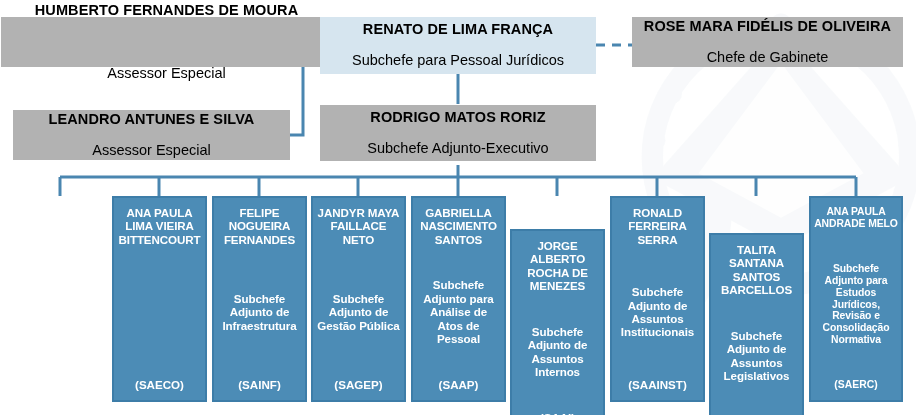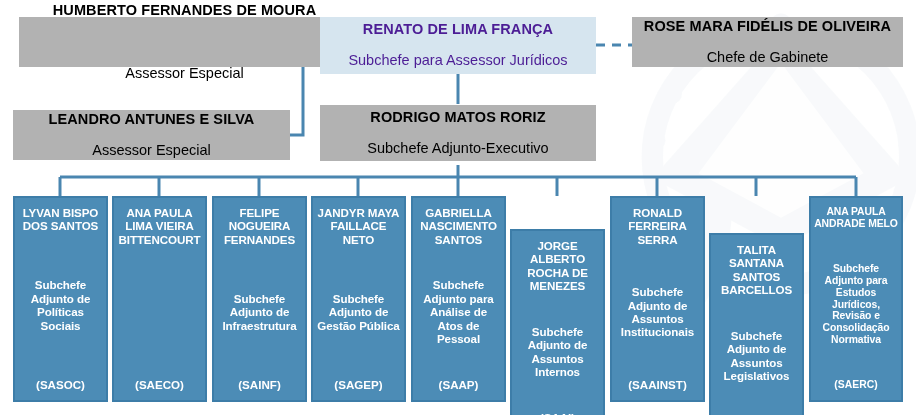--- a/index.html
+++ b/index.html
@@ -49,21 +49,21 @@
     justify-content: center;
     align-items: center;
     text-align: center;
   }
   .box-gray {
     background: #b2b2b2;
     color: #000000;
   }
   .box-lightblue {
     background: #d6e5ef;
-    color: #4c1d95;
+    color: #000000;
   }
   .box-blue {
     background: #4c8cb6;
     border: 2px solid #3d7da8;
     color: #ffffff;
   }
 
   .top-name {
     font-weight: bold;
     font-size: 14.5px;
@@ -162,52 +162,45 @@
     <line x1="159" y1="177" x2="159" y2="196" stroke="#4a86b0" stroke-width="3"></line>
     <line x1="259" y1="177" x2="259" y2="196" stroke="#4a86b0" stroke-width="3"></line>
     <line x1="358" y1="177" x2="358" y2="196" stroke="#4a86b0" stroke-width="3"></line>
     <line x1="458" y1="177" x2="458" y2="196" stroke="#4a86b0" stroke-width="3"></line>
     <line x1="557" y1="177" x2="557" y2="196" stroke="#4a86b0" stroke-width="3"></line>
     <line x1="657" y1="177" x2="657" y2="196" stroke="#4a86b0" stroke-width="3"></line>
     <line x1="756" y1="177" x2="756" y2="196" stroke="#4a86b0" stroke-width="3"></line>
     <line x1="856" y1="177" x2="856" y2="196" stroke="#4a86b0" stroke-width="3"></line>
   </svg>
 
-  <div class="box box-gray" style="left:19px; top:17px; width:331px; height:50px;gap:32px;">
+  <div class="box box-gray" style="left:1px; top:17px; width:331px; height:50px;gap:32px;">
     <div class="top-name">HUMBERTO FERNANDES DE MOURA</div>
     <div class="top-role">Assessor Especial</div>
   </div>
 
   <div class="box box-lightblue" style="left:320px; top:17px; width:276px; height:57px;">
     <div class="top-name">RENATO DE LIMA FRANÇA</div>
-    <div class="top-role">Subchefe para Assessor Jurídicos</div>
+    <div class="top-role">Subchefe para Pessoal Jurídicos</div>
   </div>
 
   <div class="box box-gray" style="left:632px; top:17px; width:271px; height:50px;">
     <div class="top-name">ROSE MARA FIDÉLIS DE OLIVEIRA</div>
     <div class="top-role">Chefe de Gabinete</div>
   </div>
 
   <div class="box box-gray" style="left:13px; top:110px; width:277px; height:50px;">
     <div class="top-name">LEANDRO ANTUNES E SILVA</div>
     <div class="top-role">Assessor Especial</div>
   </div>
 
   <div class="box box-gray" style="left:320px; top:105px; width:276px; height:56px;">
     <div class="top-name">RODRIGO MATOS RORIZ</div>
     <div class="top-role">Subchefe Adjunto-Executivo</div>
   </div>
 
-  <div class="box box-blue leaf" style="left:13px; top:196px; width:95px; height:206px;">
-    <div class="leaf-name">LYVAN BISPO DOS SANTOS</div>
-    <div class="leaf-spacer"></div>
-    <div class="leaf-role">Subchefe Adjunto de Políticas Sociais</div>
-    <div class="leaf-spacer"></div>
-    <div class="leaf-acr">(SASOC)</div>
-  </div>
 
   <div class="box box-blue leaf" style="left:112px; top:196px; width:95px; height:206px;">
     <div class="leaf-name">ANA PAULA LIMA VIEIRA BITTENCOURT</div>
     <div class="leaf-spacer"></div>
     <div class="leaf-spacer"></div>
     <div class="leaf-acr">(SAECO)</div>
   </div>
 
   <div class="box box-blue leaf" style="left:212px; top:196px; width:95px; height:206px;">
     <div class="leaf-name">FELIPE NOGUEIRA FERNANDES</div>

